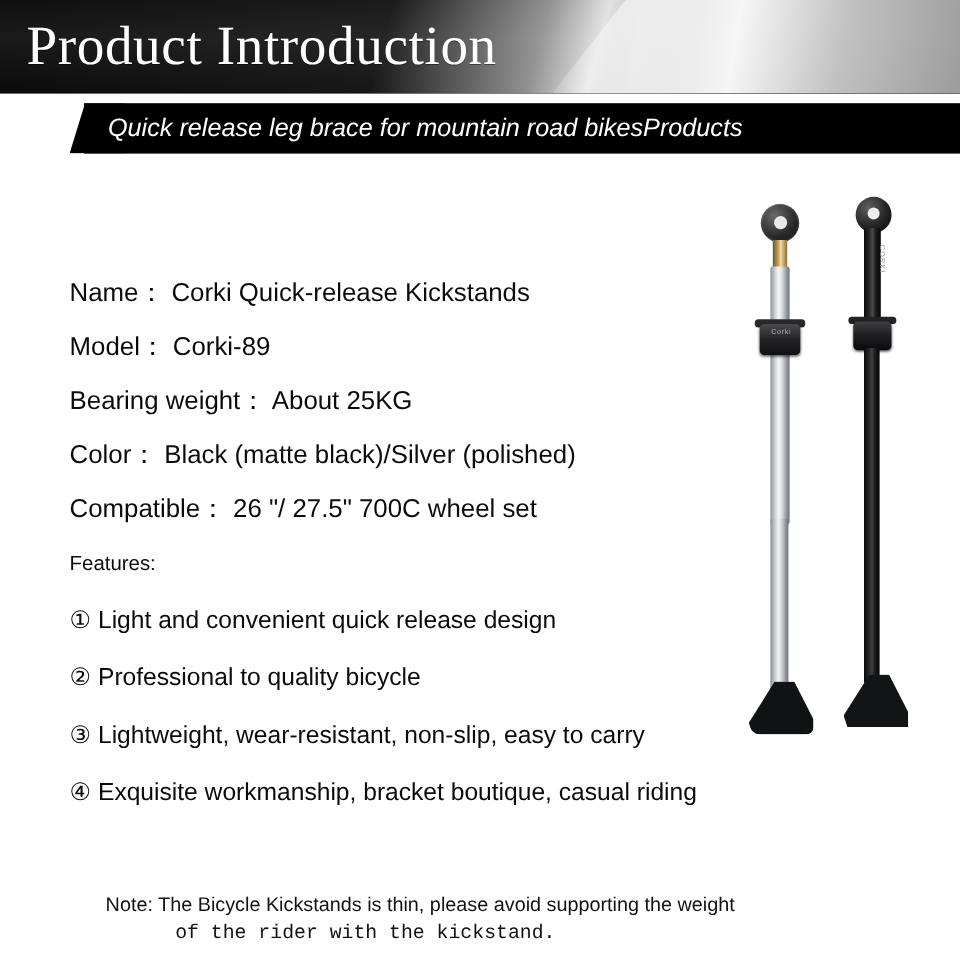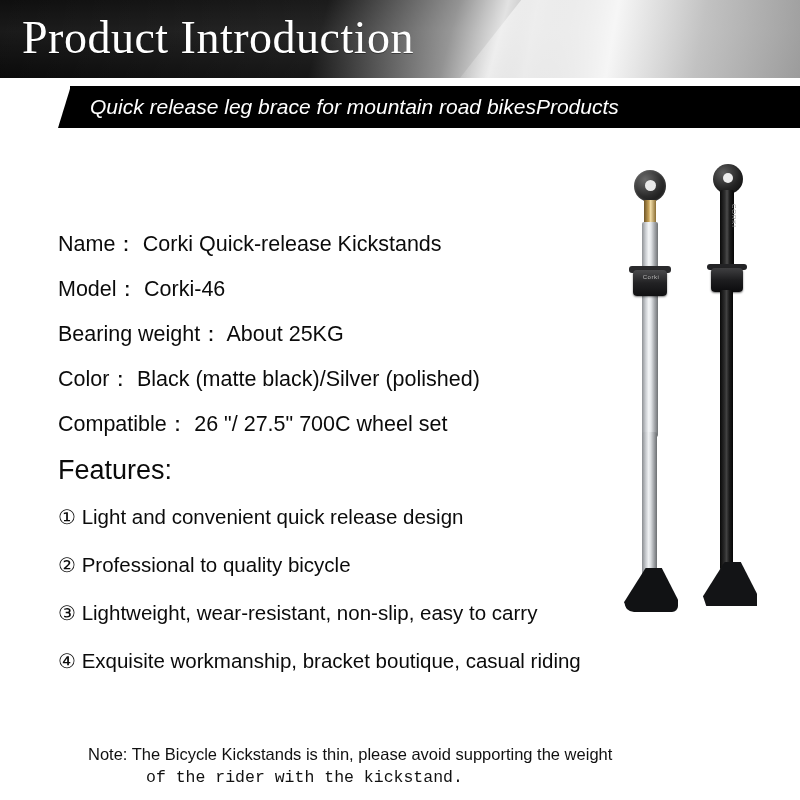--- a/index.html
+++ b/index.html
@@ -118,21 +118,21 @@
   .spec-row {
     font-size: 21.5px;
     color: #0b0b0b;
     line-height: 45px;
     white-space: nowrap;
   }
   .spec-label { }
   .spec-value { }
 
   .features-head {
-    font-size: 27px;
+    font-size: 17px;
     color: #0b0b0b;
     line-height: 46px;
   }
   .feature-row {
     font-size: 20.5px;
     color: #0b0b0b;
     line-height: 47px;
     white-space: nowrap;
   }
   .feature-row .num {
@@ -357,21 +357,21 @@
 
   <div class="specs">
 
     <div class="spec-row">
       <span class="spec-label">Name：</span>
       <span class="spec-value">Corki Quick-release Kickstands</span>
     </div>
 
     <div class="spec-row">
       <span class="spec-label">Model：</span>
-      <span class="spec-value">Corki-46</span>
+      <span class="spec-value">Corki-89</span>
     </div>
 
 
     <div class="spec-row">
       <span class="spec-label">Bearing weight：</span>
       <span class="spec-value">About 25KG</span>
     </div>
 
     <div class="spec-row">
       <span class="spec-label">Color：</span>

